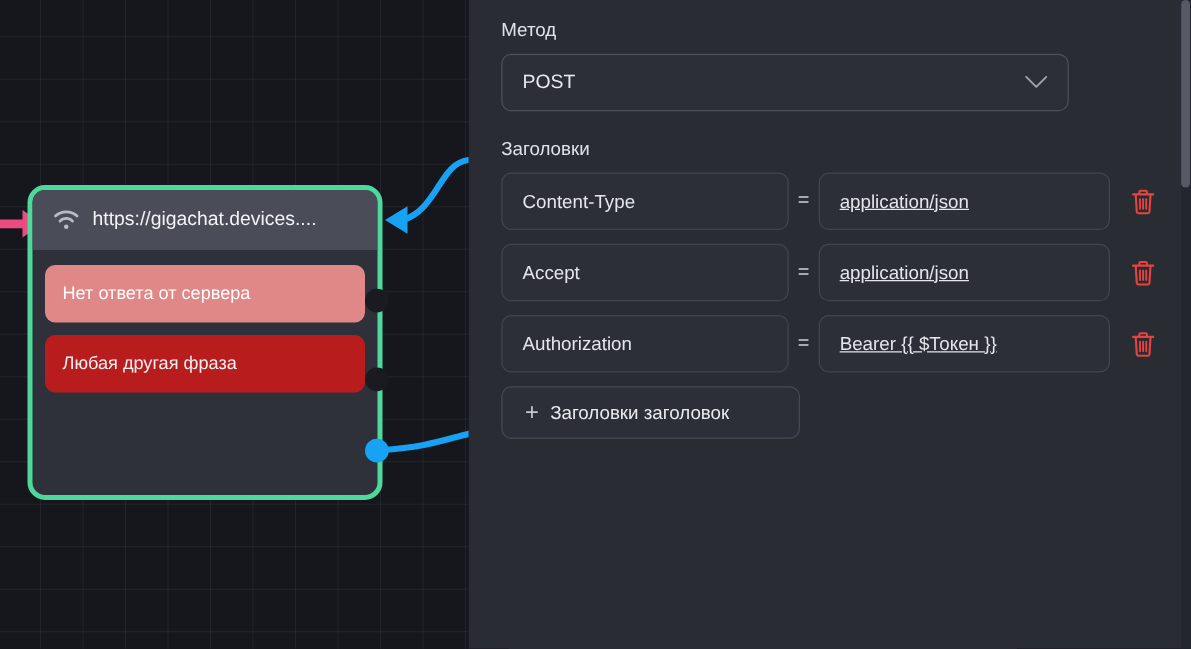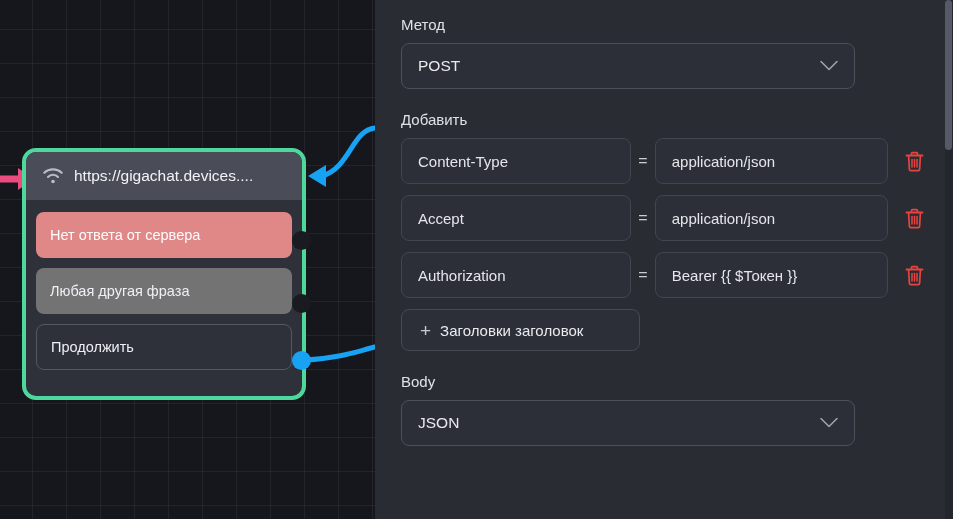--- a/index.html
+++ b/index.html
@@ -49,21 +49,21 @@
 
   #node-body { padding: 12px 10px 10px 10px; display: flex; flex-direction: column; gap: 10px; }
   .opt {
     height: 46px; border-radius: 8px;
     display: flex; align-items: center;
     padding: 12px 14px;
     font-size: 14.5px;
     color: #eef0f4;
   }
   .opt-error    { background: #e08887; color: #fdfdfe; }
-  .opt-dark     { background: #737373; }
+  .opt-dark     { background: #b91c1c; }
   .opt-outline  { background: transparent; border: 1px solid #555863; }
 
   
   .port {
     position: absolute;
     width: 19px; height: 19px; border-radius: 50%;
     left: 292px;
   }
   .port-idle { background: #1a1b21; }
   .port-live { background: #17a2f3; }
@@ -114,21 +114,21 @@
     height: 46px;
     border: 1px solid #43454e;
     border-radius: 8px;
     background: #2d2f38;
     display: flex; align-items: center;
     padding: 0 16px;
     color: #e4e6eb;
     font-size: 15px;
   }
   .hdr-key { width: 264px; }
-  .hdr-val { width: 268px; }
+  .hdr-val { width: 268px; text-decoration: underline; }
   .eq {
     width: 28px; text-align: center;
     color: #c9ccd3; font-size: 16px;
   }
   .del-btn {
     width: 34px; height: 34px; margin-left: 12px;
     display: flex; align-items: center; justify-content: center;
     cursor: pointer;
   }
 
@@ -187,21 +187,20 @@
         <svg class="wifi-icon" viewBox="0 0 24 22">
           <path d="M2.5,7.5 C7.5,2.5 16.5,2.5 21.5,7.5" stroke="#b9bcc6" stroke-width="2.4" fill="none" stroke-linecap="round"></path>
           <path d="M6.5,12 C9.5,8.8 14.5,8.8 17.5,12" stroke="#b9bcc6" stroke-width="2.4" fill="none" stroke-linecap="round"></path>
           <circle cx="12" cy="17" r="2" fill="#b9bcc6"></circle>
         </svg>
         <span id="node-title">https://gigachat.devices....</span>
       </div>
       <div id="node-body">
         <div class="opt opt-error">Нет ответа от сервера</div>
         <div class="opt opt-dark">Любая другая фраза</div>
-        <div class="opt opt-outline">Продолжить</div>
       </div>
     </div>
 
     <div class="port port-idle" style="top:231px"></div>
     <div class="port port-idle" style="top:294px"></div>
     <div class="port port-live" style="top:351px"></div>
   </div>
 
   <div id="panel">
     <div id="panel-inner">
@@ -210,21 +209,21 @@
         <div class="field-label">Метод</div>
         <div class="select">
           <span>POST</span>
           <svg class="chev" width="18" height="11" viewBox="0 0 18 11">
             <path d="M1,1 L9,9 L17,1" stroke="#9ea2ac" stroke-width="1.6" fill="none" stroke-linecap="round" stroke-linejoin="round"></path>
           </svg>
         </div>
       </div>
 
       <div class="group">
-        <div class="field-label">Добавить</div>
+        <div class="field-label">Заголовки</div>
 
         <div class="hdr-row">
           <div class="hdr-input hdr-key">Content-Type</div>
           <div class="eq">=</div>
           <div class="hdr-input hdr-val">application/json</div>
           <div class="del-btn">
             <svg width="19" height="21" viewBox="0 0 19 21">
               <path d="M1.5,4.5 L17.5,4.5" stroke="#e8433f" stroke-width="1.8" stroke-linecap="round"></path>
               <path d="M6.5,4.5 L6.5,2.6 Q6.5,1.6 7.5,1.6 L11.5,1.6 Q12.5,1.6 12.5,2.6 L12.5,4.5" stroke="#e8433f" stroke-width="1.7" fill="none"></path>
               <path d="M3.6,4.8 L4.4,18.4 Q4.5,19.6 5.7,19.6 L13.3,19.6 Q14.5,19.6 14.6,18.4 L15.4,4.8" stroke="#e8433f" stroke-width="1.7" fill="none"></path>
@@ -266,29 +265,20 @@
             </svg>
           </div>
         </div>
 
         <div class="add-btn">
           <span class="add-plus">+</span>
           <span>Заголовки заголовок</span>
         </div>
       </div>
 
-      <div class="group">
-        <div class="field-label">Body</div>
-        <div class="select">
-          <span>JSON</span>
-          <svg class="chev" width="18" height="11" viewBox="0 0 18 11">
-            <path d="M1,1 L9,9 L17,1" stroke="#9ea2ac" stroke-width="1.6" fill="none" stroke-linecap="round" stroke-linejoin="round"></path>
-          </svg>
-        </div>
-      </div>
 
     </div>
 
     <div id="scroll-track">
       <div id="scroll-thumb"></div>
     </div>
   </div>
 
 </div>
 

